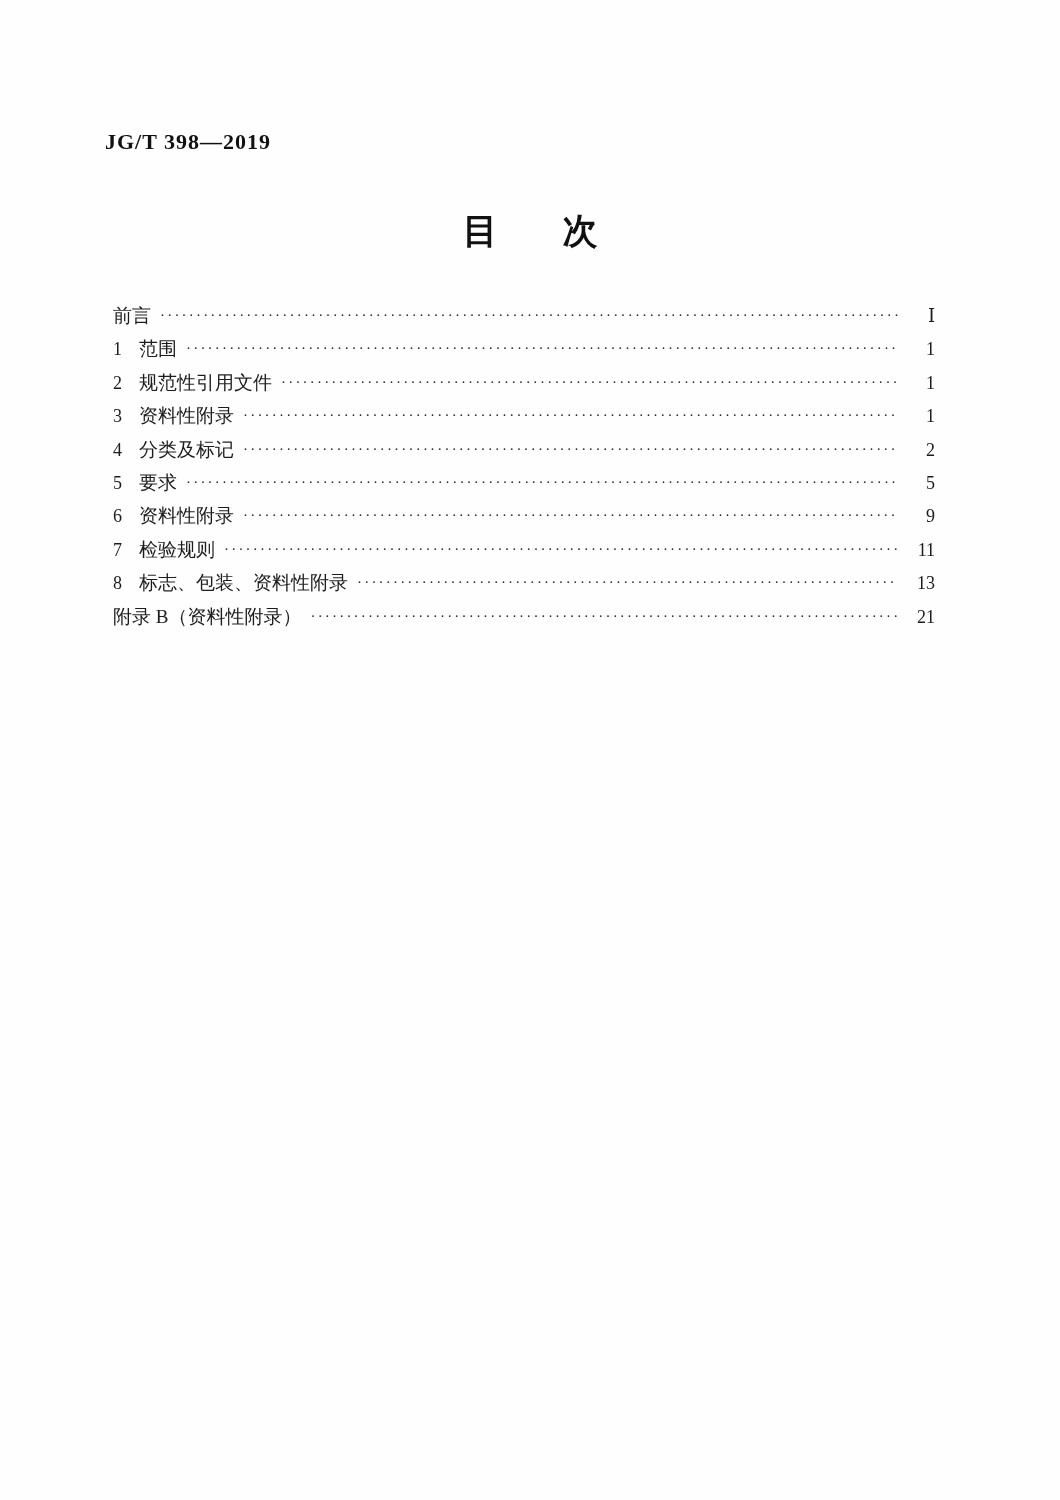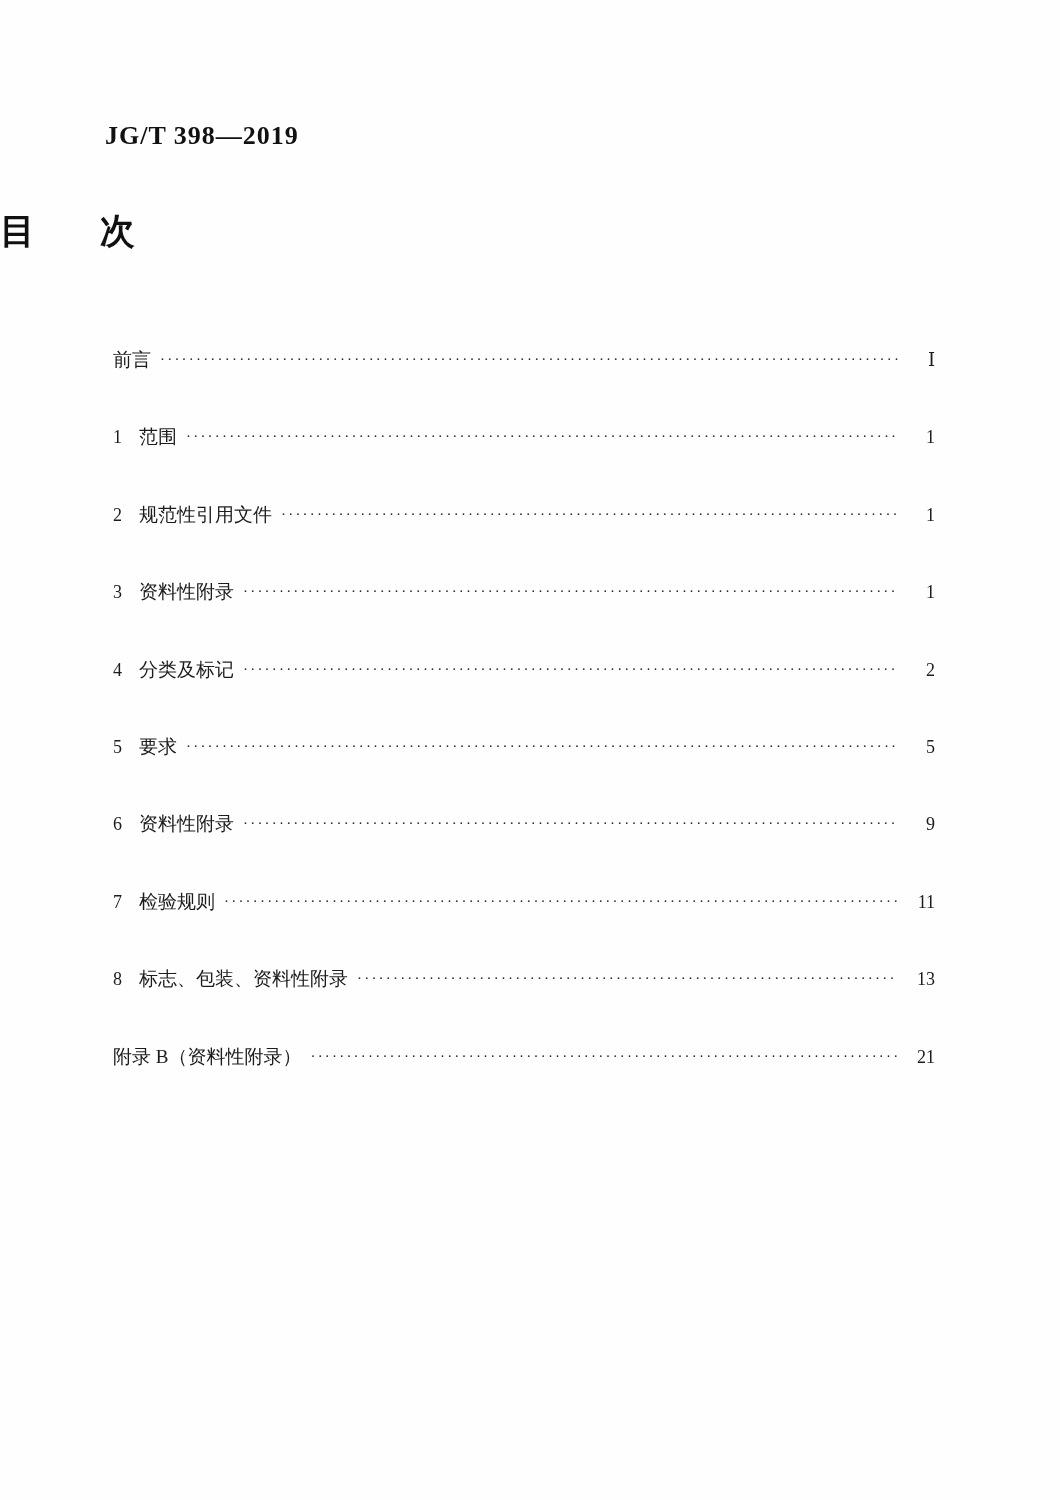--- a/index.html
+++ b/index.html
@@ -9,49 +9,48 @@
     position: relative;
     font-family: "Liberation Serif", "DejaVu Serif", serif;
     color: #1c1c1c;
   }
   .page {
     position: absolute; inset: 0;
     background: #fefefe;
   }
   .std-header {
     position: absolute;
-    left: 105px; top: 121px;
-    font-size: 26px;
+    left: 105px; top: 129px;
+    font-size: 22px;
     font-weight: bold;
     letter-spacing: 1px;
     color: #111;
   }
   .doc-title {
     position: absolute;
     top: 208px; left: 0; right: 0;
-    text-align: left;
+    text-align: center;
     font-size: 35px;
     font-weight: bold;
     word-spacing: 1.6em;
     color: #111;
     font-family: Liberation Serif, serif;
   }
   .toc {
     position: absolute;
     left: 113px; right: 125px;
     top: 299px;
   }
   .toc-row {
     display: flex;
     align-items: baseline;
     height: 33.4px;
     font-size: 19px;
     line-height: 33.4px;
     white-space: nowrap;
-    margin-top: 44px;
   }
   .toc-row .num {
     display: inline-block;
     width: 26px;
     font-size: 18px;
     flex: 0 0 auto;
   }
   .toc-row .label { flex: 0 0 auto; }
   .toc-row .label2 { flex: 0 0 auto; margin-left: 17px; }
   .toc-row .leader {

